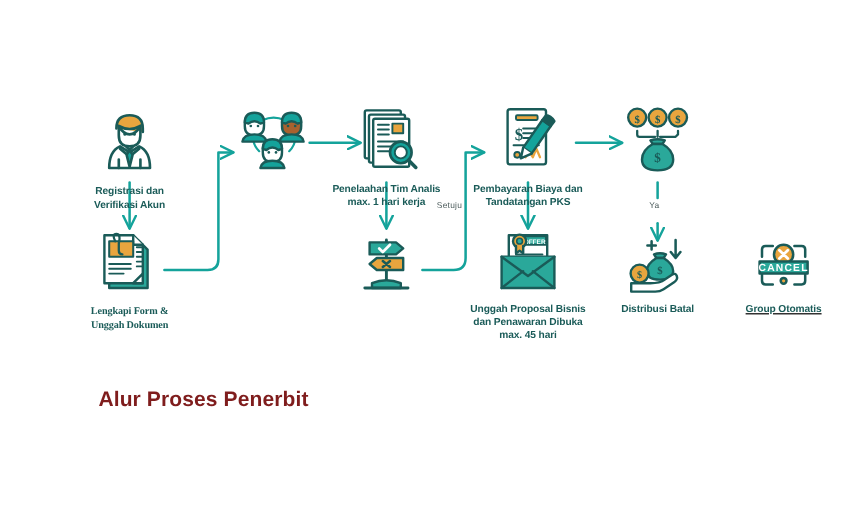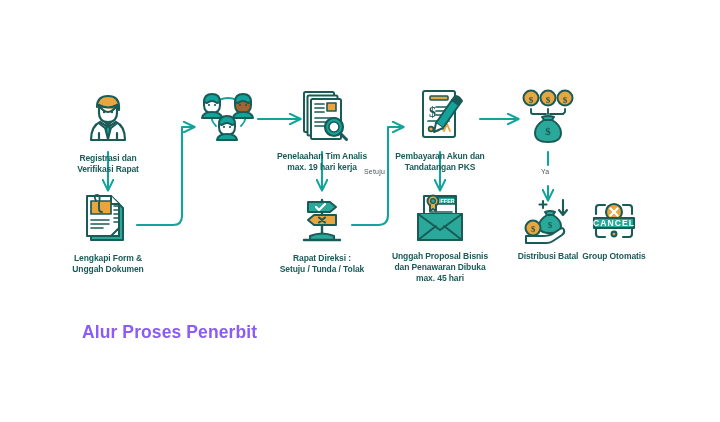--- a/index.html
+++ b/index.html
@@ -13,21 +13,21 @@
   .node .icon{display:block;margin:0 auto;}
   .node .label{
     color:#1a5b58;font-weight:bold;font-size:8.5px;line-height:11px;
     letter-spacing:-0.1px;white-space:pre-line;margin-top:3px;
   }
   .edge-label{
     position:absolute;font-size:7px;color:#4a5a5a;letter-spacing:0.2px;
   }
   #title{
     position:absolute;left:82px;top:322px;
-    color:#8b5cf6;font-weight:bold;font-size:17.5px;letter-spacing:0.1px;
+    color:#7f1d1d;font-weight:bold;font-size:17.5px;letter-spacing:0.1px;
   }
   svg{overflow:visible;}
 </style>
 </head>
 <body>
 
 <svg id="canvas" viewBox="0 0 720 422">
   <defs>
     <marker id="ah" viewBox="0 0 10 10" refX="8.5" refY="5" markerWidth="6" markerHeight="6" orient="auto-start-reverse">
       <path d="M0,0.6 L9,5 L0,9.4" fill="none" stroke="#14a39b" stroke-width="1.6" stroke-linecap="round" stroke-linejoin="round"></path>
@@ -68,21 +68,21 @@
         <circle cx="33" cy="24" r="1.2" fill="#1a5b58" stroke="none"></circle>
         <path d="M12,52 q0,-14 9,-18 l8,5 l8,-5 q9,4 9,18 z" fill="#ffffff"></path>
         <path d="M26,34 l3,3 l3,-3"></path>
         <path d="M29,37 l-2.5,4 l2.5,10 l2.5,-10 z" fill="#14a39b" stroke="#1a5b58"></path>
         <path d="M21,36 l5,4 M37,36 l-5,4"></path>
         <path d="M20,52 l0,-7 M38,52 l0,-7"></path>
       </g>
     </svg>
   </span>
   <div class="label">Registrasi dan
-Verifikasi Rapat</div>
+Verifikasi Akun</div>
 </div>
 
 <div class="node" style="left:166px;top:86px;width:124px;">
   <span class="icon">
     <svg width="62" height="58" viewBox="0 0 62 58">
       <g fill="none" stroke="#1a5b58" stroke-width="2" stroke-linecap="round" stroke-linejoin="round">
         <path d="M16,22 q-5,10 3,18 M47,22 q5,10 -3,18 M22,14 q9,-4 18,0" stroke="#14a39b" stroke-width="1.8" stroke-dasharray="0"></path>
 
         <g>
           <path d="M7,17 q0,-8 8,-8 q8,0 8,8 l0,2 q0,8 -8,8 q-8,0 -8,-8 z" fill="#ffffff"></path>
@@ -124,42 +124,42 @@
           <path d="M23,18 h9 M23,22 h9 M23,26 h9"></path>
           <path d="M23,32 h21 M23,36 h21 M23,40 h14"></path>
         </g>
         <circle cx="42" cy="41" r="9" fill="#14a39b" stroke="#1a5b58" stroke-width="2.2"></circle>
         <circle cx="42" cy="41" r="5" fill="#ffffff" stroke="#1a5b58" stroke-width="1.6"></circle>
         <path d="M48.5,47.5 l6,6" stroke-width="3"></path>
       </g>
     </svg>
   </span>
   <div class="label">Penelaahan Tim Analis
-max. 19 hari kerja</div>
+max. 1 hari kerja</div>
 </div>
 
 <div class="node" style="left:380px;top:86px;width:120px;">
   <span class="icon">
     <svg width="58" height="58" viewBox="0 0 58 58">
       <g fill="none" stroke="#1a5b58" stroke-width="2" stroke-linecap="round" stroke-linejoin="round">
         <rect x="12" y="5" width="32" height="46" rx="2" fill="#ffffff"></rect>
         <rect x="19" y="10" width="18" height="4" rx="1" fill="#e9a53e" stroke="#1a5b58" stroke-width="1.6"></rect>
         <text x="18" y="31" font-family="Liberation Serif, serif" font-size="14" font-weight="bold" fill="#1a5b58" stroke="none">$</text>
         <g stroke-width="1.7">
           <path d="M25,21 h13 M25,25 h13 M25,29 h13 M17,35 h21"></path>
         </g>
         <circle cx="20" cy="43" r="2.4" fill="#e9a53e" stroke="#1a5b58" stroke-width="1.6"></circle>
         <path d="M27,45 l3,-5 l3,5 l3,-7 l3,7" stroke="#e9a53e" stroke-width="1.9"></path>
         <path d="M41,14 l7,5 l-16,23 l-7,-5 z" fill="#14a39b"></path>
         <path d="M25,37 l-2,9 l9,-4" fill="#ffffff"></path>
         <path d="M41,14 l7,5 l3,-4 q-3,-5 -7,-5 z" fill="#1a5b58"></path>
       </g>
     </svg>
   </span>
-  <div class="label">Pembayaran Akun dan
+  <div class="label">Pembayaran Biaya dan
 Tandatangan PKS</div>
 </div>
 
 <div class="node" style="left:492px;top:88px;width:112px;">
   <span class="icon">
     <svg width="60" height="56" viewBox="0 0 60 56">
       <g fill="none" stroke="#1a5b58" stroke-width="2" stroke-linecap="round" stroke-linejoin="round">
         <circle cx="13" cy="10" r="7.5" fill="#e9a53e"></circle>
         <circle cx="30" cy="10" r="7.5" fill="#e9a53e"></circle>
         <circle cx="47" cy="10" r="7.5" fill="#e9a53e"></circle>
@@ -168,21 +168,21 @@
         <text x="47" y="14.5" text-anchor="middle" font-family="Liberation Serif, serif" font-size="9" font-weight="bold" fill="#1a5b58" stroke="none">$</text>
         <path d="M13,21 l0,3 q0,2 2,2 l13,0 M47,21 l0,3 q0,-0 -2,2 l-13,0 M30,21 l0,5" stroke-width="1.9"></path>
         <path d="M24,29 q6,-2 12,0 l-2,3 l-8,0 z" fill="#2aa89a"></path>
         <path d="M26,32 q-9,5 -9,13 q0,9 13,9 q13,0 13,-9 q0,-8 -9,-13 z" fill="#2aa89a"></path>
         <text x="30" y="47" text-anchor="middle" font-family="Liberation Serif, serif" font-size="11" font-weight="bold" fill="#1a5b58" stroke="none">$</text>
       </g>
     </svg>
   </span>
 </div>
 
-<div class="node" style="left:48px;top:192px;width:120px;">
+<div class="node" style="left:48px;top:192px;width:120px;font-family:Liberation Serif, serif;">
   <span class="icon">
     <svg width="56" height="54" viewBox="0 0 56 54">
       <g fill="none" stroke="#1a5b58" stroke-width="2" stroke-linecap="round" stroke-linejoin="round">
         <path d="M11,8 h24 l8,8 v32 h-32 z" fill="#2aa89a"></path>
         <path d="M7,4 h24 l8,8 v32 h-32 z" fill="#ffffff"></path>
         <path d="M31,4 v8 h8" fill="#ffffff"></path>
         <rect x="11" y="9" width="20" height="13" fill="#e9a53e" stroke="#1a5b58" stroke-width="1.7"></rect>
         <path d="M16,9 q-3,-6 1,-6 q4,0 2,8 l0,6 q0,3 3,3" stroke-width="1.9" fill="none"></path>
         <g stroke-width="1.6">
           <path d="M11,28 h18 M11,32 h18 M11,36 h12"></path>
@@ -203,22 +203,20 @@
         <path d="M28,8 v36" stroke-width="2.4"></path>
         <path d="M14,10 h22 l6,5 l-6,5 h-22 z" fill="#2aa89a"></path>
         <path d="M22,15 l3,3 l6,-6" stroke="#ffffff" stroke-width="2.3"></path>
         <path d="M42,23 h-22 l-6,5 l6,5 h22 z" fill="#e9a53e"></path>
         <path d="M25,25.5 l6,5 M31,25.5 l-6,5" stroke="#1a5b58" stroke-width="2.1"></path>
         <path d="M16,44 q12,-5 24,0 l0,4 l-24,0 z" fill="#2aa89a"></path>
         <path d="M10,48 h36" stroke-width="2.4"></path>
       </g>
     </svg>
   </span>
-  <div class="label">Rapat Direksi :
-Setuju / Tunda / Tolak</div>
 </div>
 
 <div class="node" style="left:380px;top:192px;width:120px;text-align:center;">
   <span class="icon">
     <svg width="58" height="52" viewBox="0 0 58 52">
       <g fill="none" stroke="#1a5b58" stroke-width="2" stroke-linecap="round" stroke-linejoin="round">
         <rect x="13" y="4" width="32" height="22" fill="#ffffff"></rect>
         <rect x="25" y="5" width="19" height="7" fill="#2aa89a" stroke="#1a5b58" stroke-width="1.6"></rect>
         <text x="34.5" y="11" text-anchor="middle" font-family="Liberation Sans, sans-serif" font-size="5.4" font-weight="bold" fill="#ffffff" stroke="none">OFFER</text>
         <circle cx="22" cy="9" r="5.5" fill="#e9a53e"></circle>
@@ -249,21 +247,21 @@
         <text x="29" y="30" text-anchor="middle" font-family="Liberation Serif, serif" font-size="9" font-weight="bold" fill="#1a5b58" stroke="none">$</text>
         <ellipse cx="12" cy="30" rx="7.5" ry="7.5" fill="#e9a53e"></ellipse>
         <text x="12" y="33.5" text-anchor="middle" font-family="Liberation Serif, serif" font-size="8.5" font-weight="bold" fill="#1a5b58" stroke="none">$</text>
         <path d="M5,38 h16 q8,0 12,-3 l6,-4 q3,-2 4,1 q1,3 -2,5 l-9,6 q-3,2 -7,2 h-20 z" fill="#ffffff"></path>
       </g>
     </svg>
   </span>
   <div class="label">Distribusi Batal</div>
 </div>
 
-<div class="node" style="left:563px;top:198px;width:102px;">
+<div class="node" style="left:602px;top:198px;width:102px;text-decoration:underline;">
   <span class="icon">
     <svg width="52" height="46" viewBox="0 0 52 46">
       <g fill="none" stroke="#1a5b58" stroke-width="2.1" stroke-linecap="round" stroke-linejoin="round">
         <path d="M8,16 v-6 q0,-3 3,-3 h6"></path>
         <path d="M44,16 v-6 q0,-3 -3,-3 h-6"></path>
         <path d="M8,30 v6 q0,3 3,3 h6"></path>
         <path d="M44,30 v6 q0,3 -3,3 h-6"></path>
         <circle cx="26" cy="14" r="8" fill="#e9a53e"></circle>
         <path d="M22.5,10.5 l7,7 M29.5,10.5 l-7,7" stroke="#ffffff" stroke-width="2.3"></path>
         <path d="M6,20 h40 v10 h-40 z" fill="#2aa89a"></path>

